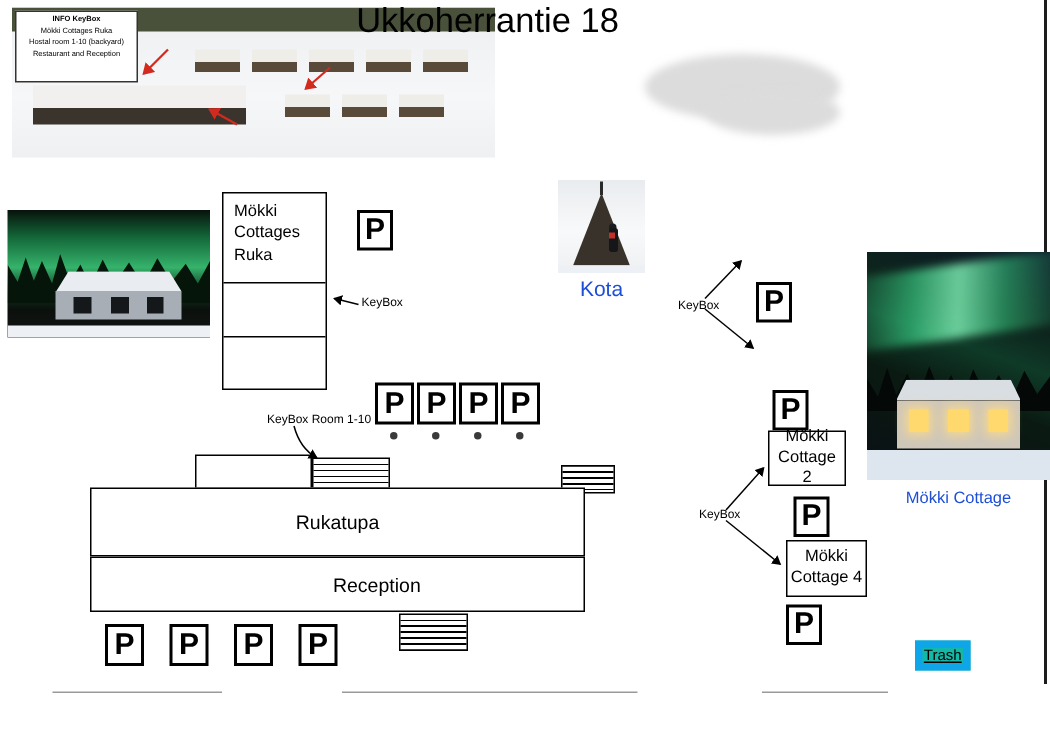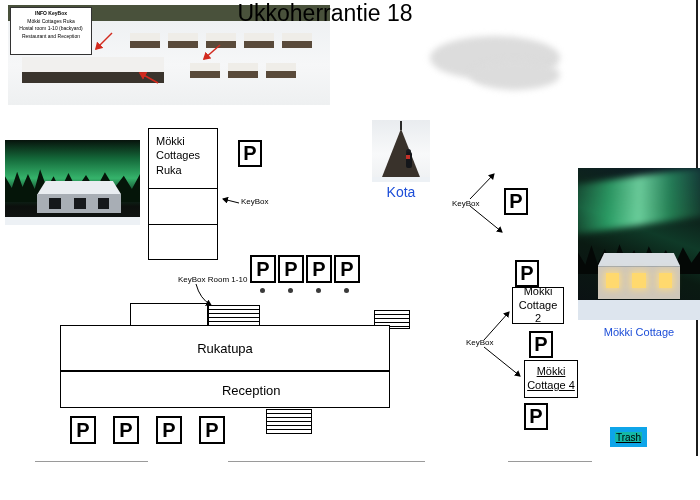--- a/index.html
+++ b/index.html
@@ -172,21 +172,21 @@
   <div class="p-badge" style="left:504px;top:188px;">
     <span>P</span>
   </div>
   <div class="p-badge" style="left:515px;top:260px;">
     <span>P</span>
   </div>
   <div class="cottage-box" style="left:512px;top:287px;width:52px;height:37px;">Mökki Cottage 2</div>
   <div class="p-badge" style="left:529px;top:331px;">
     <span>P</span>
   </div>
-  <div class="cottage-box" style="left:524px;top:360px;width:54px;height:38px;text-decoration:underline;">Mökki Cottage 4</div>
+  <div class="cottage-box" style="left:524px;top:360px;width:54px;height:38px;">Mökki Cottage 4</div>
   <div class="p-badge" style="left:524px;top:403px;">
     <span>P</span>
   </div>
 
   <div class="small-label" style="left:452px;top:199px;">KeyBox</div>
   <div class="small-label" style="left:466px;top:338px;">KeyBox</div>
 
   <div class="photo night-right" style="left:578px;top:168px;width:122px;height:152px;">
     <div class="aurora-streak"></div>
     <div class="treeline2"></div>

